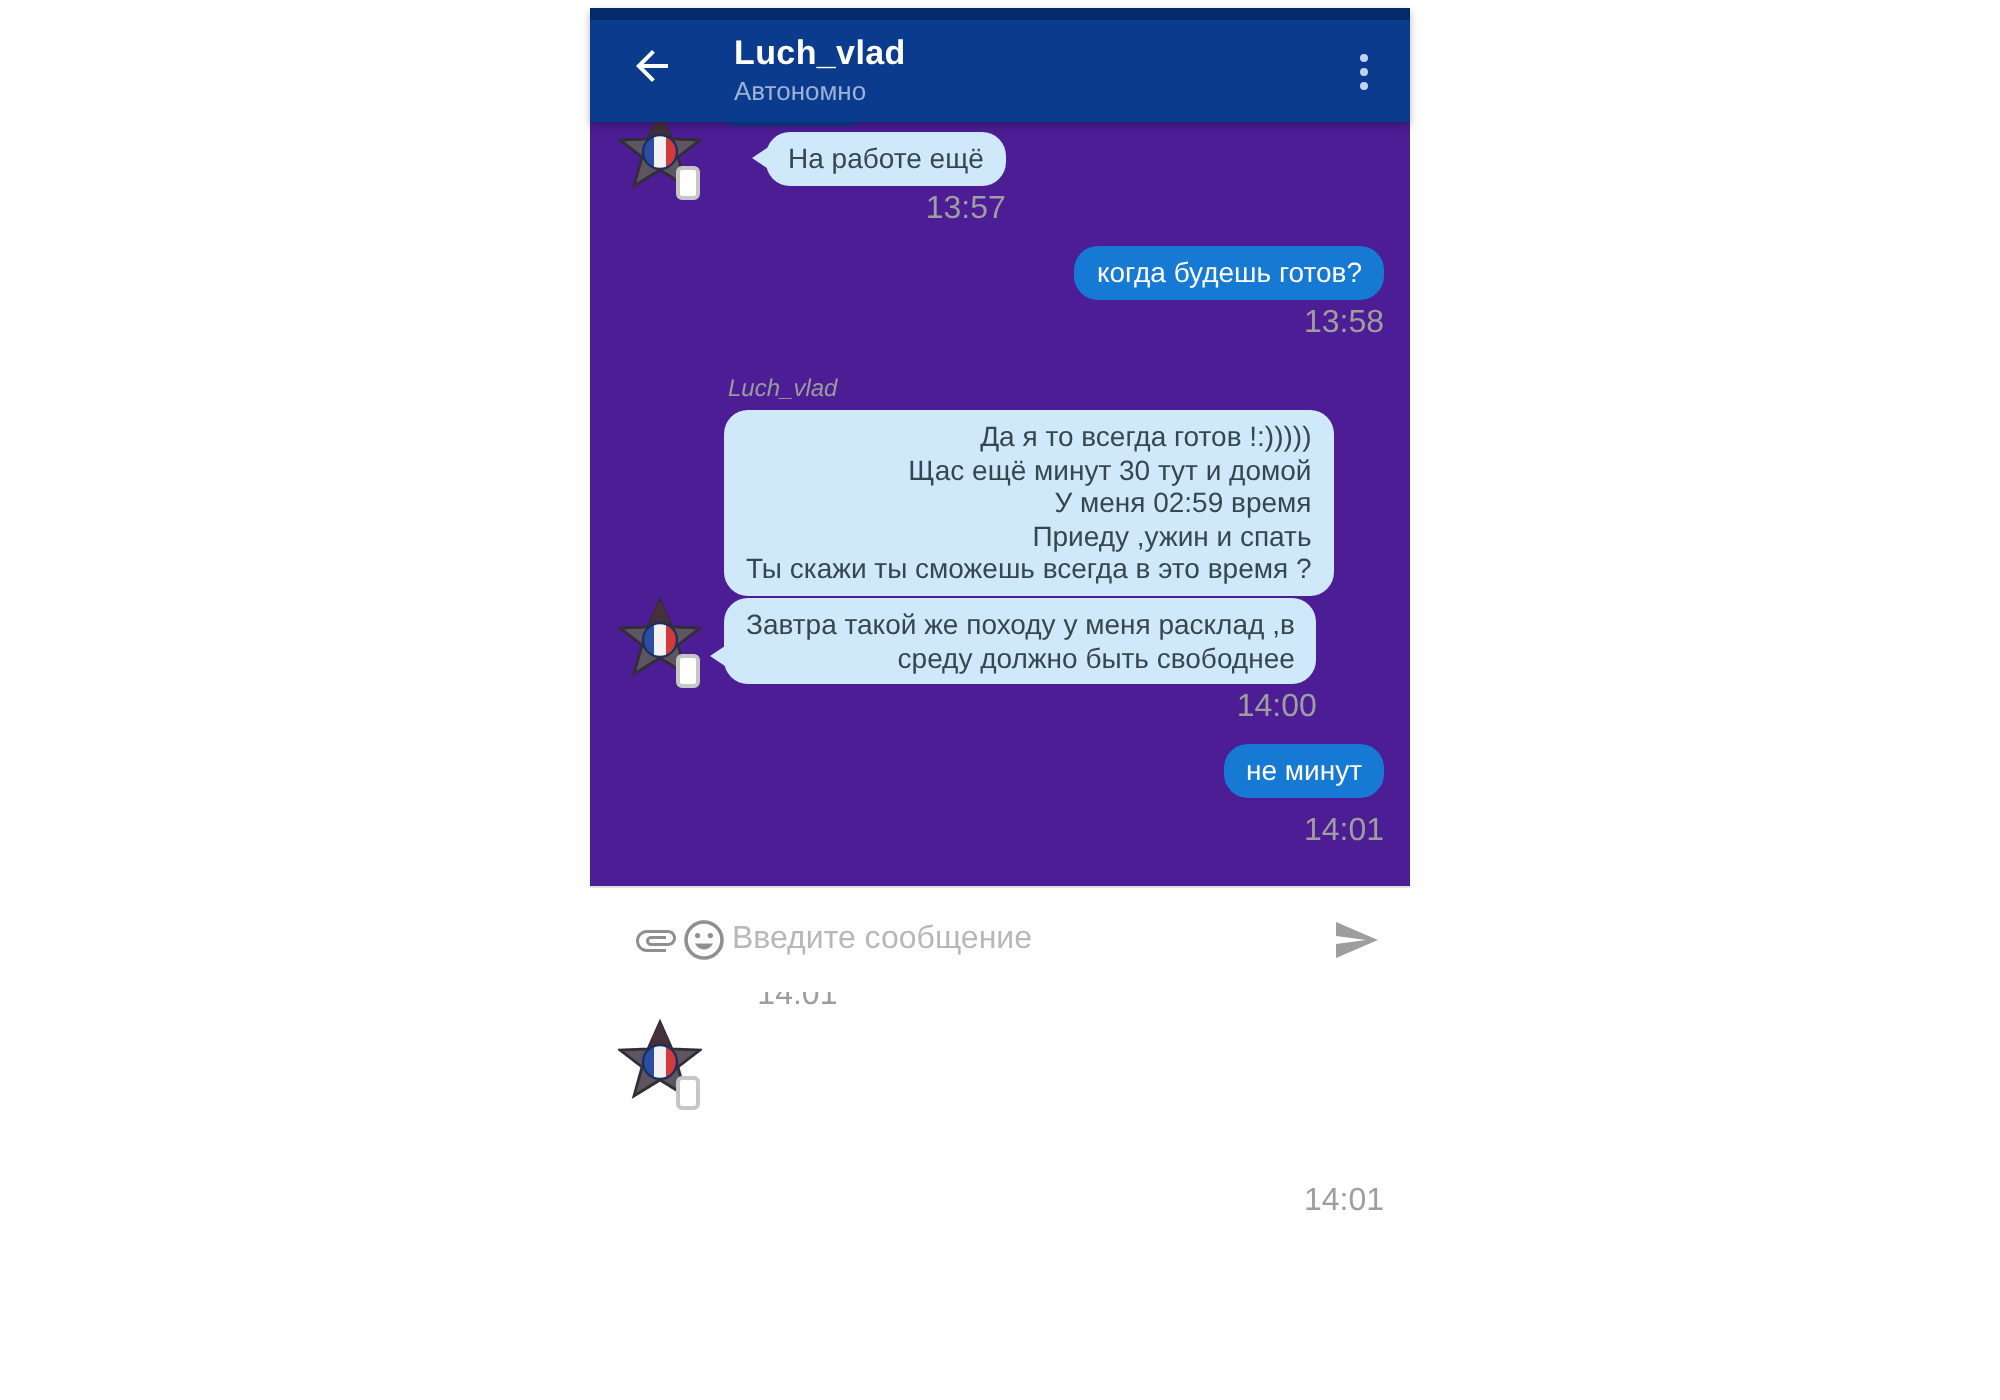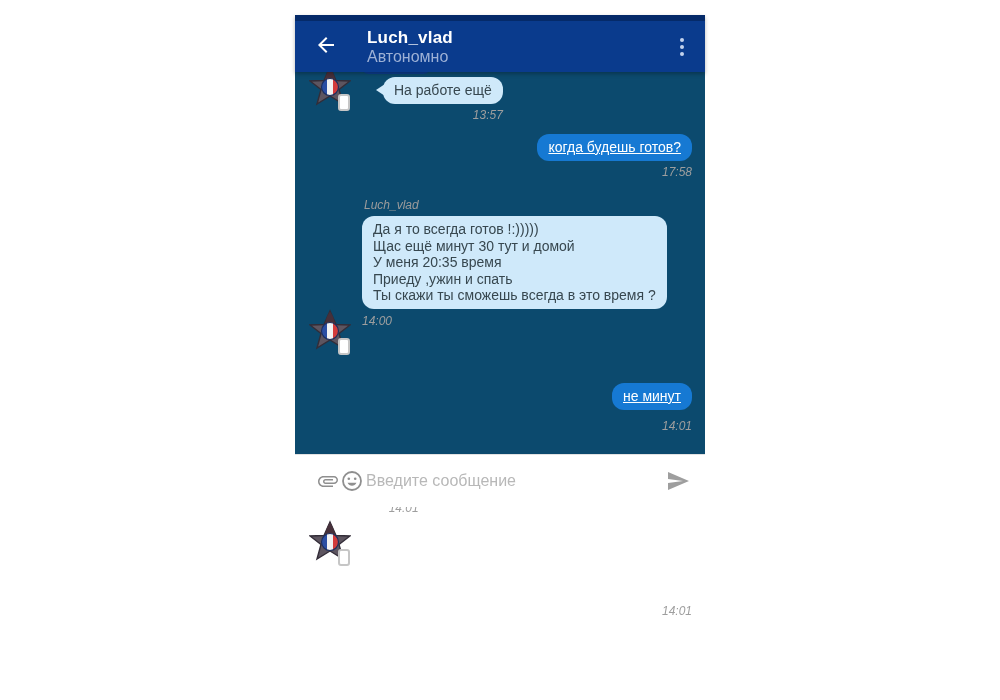--- a/index.html
+++ b/index.html
@@ -1,50 +1,50 @@
 <!DOCTYPE html>
 <html><head>
 <meta charset="utf-8">
 <style>
   * { margin:0; padding:0; box-sizing:border-box; }
   html,body { width:1000px; height:700px; background:#ffffff; overflow:hidden;
               font-family:"Liberation Sans", sans-serif; }
 
-  .app { position:absolute; left:295px; top:15px; width:410px; height:492px; background:#0c4a6e; }
+  .app { position:absolute; left:295px; top:4px; width:410px; height:492px; background:#4c1d95; }
 
   
   .header { position:absolute; top:0; left:0; right:0; height:57px; background:#0a3b8d;
             z-index:10; display:flex; align-items:center; padding:6px 10px 0 16px;
             box-shadow:0 2px 4px rgba(0,0,0,.28); }
   .statusbar { position:absolute; top:0; left:0; right:0; height:6px; background:#052a69; }
   .back-btn { width:30px; height:30px; display:flex; align-items:center; justify-content:center;
               flex:0 0 auto; cursor:pointer; }
   .htitles { margin-left:26px; flex:1 1 auto; overflow:hidden; }
   .htitle { color:#ffffff; font-size:17px; font-weight:bold; letter-spacing:.2px; line-height:20px; }
-  .hsub   { color:#9db1d6; font-size:16px; line-height:16px; margin-top:1px; }
+  .hsub   { color:#9db1d6; font-size:13px; line-height:16px; margin-top:1px; }
   .menu-btn { width:26px; height:34px; display:flex; flex-direction:column; gap:3px;
               align-items:center; justify-content:center; cursor:pointer; }
   .menu-btn i { width:4px; height:4px; border-radius:50%; background:#c3d2ec; }
 
   
   .frag { position:absolute; left:65px; top:40px; width:72px; height:19px;
           background:#0d3e8e; border-radius:0 0 9px 9px; z-index:1; }
 
   .group { position:absolute; display:flex; flex-direction:column; max-width:335px; }
   .group.in  { align-items:flex-start; }
   .group.out { align-items:flex-end; }
   .sender-label { font-size:12px; font-style:italic; color:#9b9b9b; margin:0 0 4px 2px; line-height:14px; }
   .bubble { position:relative; max-width:325px; padding:5px 11px; border-radius:12px;
-            font-size:14px; line-height:16.5px; white-space:pre-line; }
+            font-size:14px; line-height:16.5px; white-space:pre-line;text-align:right; }
   .in  .bubble { background:#cfe9fa; color:#37474f; }
-  .out .bubble { background:#1679d3; color:#ffffff;text-decoration:underline; }
+  .out .bubble { background:#1679d3; color:#ffffff; }
   .bubble.tail::before { content:''; position:absolute; left:-7px; bottom:8px; width:0; height:0;
             border-top:6px solid transparent; border-bottom:6px solid transparent;
             border-right:9px solid #cfe9fa; }
-  .time { align-self:flex-end; margin-top:5px; font-size:12px; color:#9e9e9e; line-height:13px;font-style:italic; }
+  .time { align-self:flex-end; margin-top:5px; font-size:16px; color:#9e9e9e; line-height:13px; }
 
   .avatar { position:absolute; width:57px; height:50px; }
   .avatar .phone { position:absolute; left:29px; top:29px; width:12px; height:17px;
                    border:2px solid #c6c6c6; border-radius:3px; background:#fff; }
 
   
   .composer { position:absolute; left:0; right:0; bottom:0; height:53px; background:#fff;
               border-top:1px solid #e2e2e2; display:flex; align-items:center;
               padding:0 15px 0 21px; }
   .cicon { width:24px; height:24px; flex:0 0 auto; cursor:pointer; }
@@ -103,47 +103,49 @@
     <span class="phone"></span>
   </div>
 
   <div class="group in" style="left:88px; top:62px;">
     <div class="bubble tail">На работе ещё</div>
     <div class="time">13:57</div>
   </div>
 
   <div class="group out" style="right:13px; top:119px;">
     <div class="bubble">когда будешь готов?</div>
-    <div class="time">17:58</div>
+    <div class="time">13:58</div>
   </div>
 
   <div class="group in" style="left:67px; top:183px;">
     <div class="sender-label">Luch_vlad</div>
     <div class="bubble">Да я то всегда готов !:)))))
 Щас ещё минут 30 тут и домой
-У меня 20:35 время
+У меня 02:59 время
 Приеду ,ужин и спать
 Ты скажи ты сможешь всегда в это время ?</div>
   </div>
 
   <div class="avatar" style="left:14px; top:294px;">
     <svg width="42" height="42" viewBox="0 0 42 42">
       <polygon points="21,2 27,15.5 41,16 30,24.5 34,39 21,31 8,39 12,24.5 1,16 15,15.5" fill="#5d5560" stroke="#332d38" stroke-width="1.4"></polygon>
       <path d="M16 15 C17 9 19 5 21 2.5 C23 5 25 9 26 15 Z" fill="#46303a"></path>
       <g clip-path="url(#avclip)">
         <rect x="12" y="13" width="6" height="18" fill="#2b4ea3"></rect>
         <rect x="18" y="13" width="6" height="18" fill="#f2f2f2"></rect>
         <rect x="24" y="13" width="6" height="18" fill="#d33b3b"></rect>
       </g>
       <circle cx="21" cy="22" r="8.5" fill="none" stroke="#1d2f5e" stroke-width="1.2"></circle>
     </svg>
     <span class="phone"></span>
   </div>
 
   <div class="group in" style="left:67px; top:295px;">
+    <div class="bubble tail">Завтра такой же походу у меня расклад ,в
+среду должно быть свободнее</div>
     <div class="time">14:00</div>
   </div>
 
   <div class="group out" style="right:13px; top:368px;">
     <div class="bubble">не минут</div>
   </div>
 
   <div class="group out" style="right:13px; top:400px;">
     <div class="time">14:01</div>
   </div>

